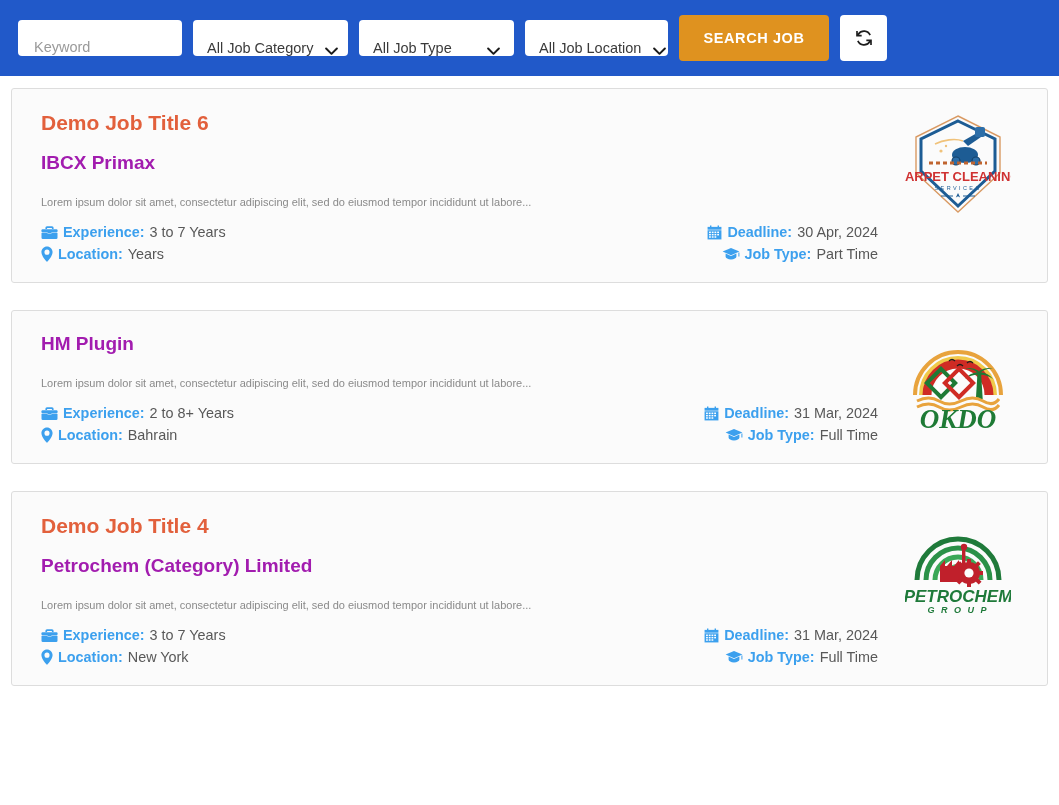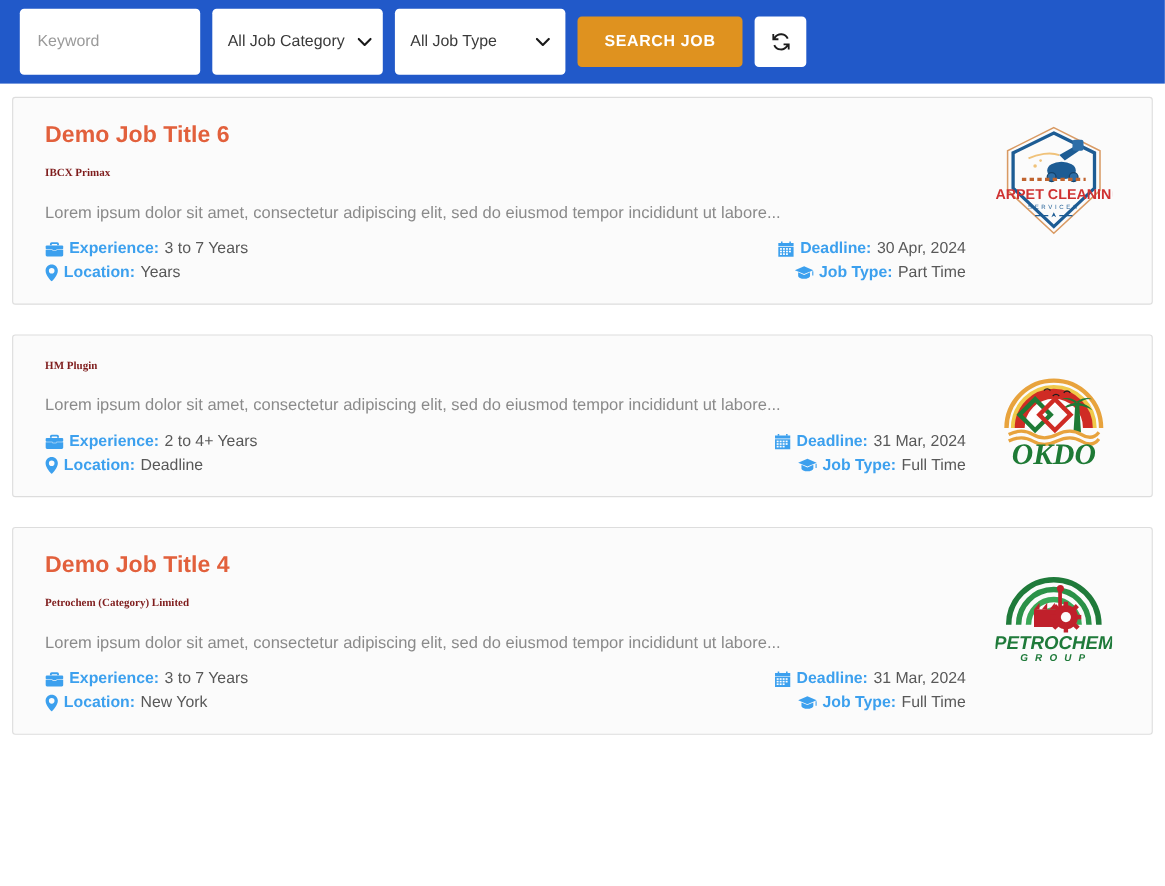--- a/index.html
+++ b/index.html
@@ -21,23 +21,23 @@
     background: #2159c9;
     height: 76px;
     display: flex;
     align-items: center;
     padding: 0 18px;
     gap: 11px;
   }
   .field {
     background: #ffffff;
     border-radius: 4px;
-    height: 60px;
-    display: flex;
-    align-items: center;
+    height: 36px;
+    display: flex;
+    align-items: flex-end;
     border: none;
   }
   .keyword-field {
     width: 164px;
     padding: 0 14px;
   }
   .keyword-input {
     border: none;
     outline: none;
     width: 100%;
@@ -113,28 +113,27 @@
   .job-title {
     color: #e2603c;
     font-size: 21px;
     font-weight: bold;
     margin: 0 0 18px 0;
     line-height: 1.1;
     cursor: pointer;
     display: inline-block;
   }
   .company-name {
-    font-size: 10px;
+    font-size: 19px;
     font-weight: bold;
-    color: #7f1d1d;
+    color: #a21caf;
     margin: 0 0 22px 0;
-    font-family: Liberation Serif, serif;
   }
   .job-desc {
-    font-size: 15px;
+    font-size: 11px;
     color: #8a8a8a;
     margin: 0 0 16px 0;
     white-space: nowrap;
     overflow: hidden;
   }
 
   .meta-row {
     display: flex;
     justify-content: space-between;
     align-items: center;
@@ -185,20 +184,26 @@
     </svg>
   </div>
 
   <div class="field select-field type-field">
     <span class="sel-label">All Job Type</span>
     <svg class="chev" viewBox="0 0 14 9">
       <path d="M1.2 1.2 L7 7 L12.8 1.2" stroke="#1a1a1a" stroke-width="2.1" fill="none" stroke-linecap="round" stroke-linejoin="round"></path>
     </svg>
   </div>
 
+  <div class="field select-field loc-field">
+    <span class="sel-label">All Job Location</span>
+    <svg class="chev" viewBox="0 0 14 9">
+      <path d="M1.2 1.2 L7 7 L12.8 1.2" stroke="#1a1a1a" stroke-width="2.1" fill="none" stroke-linecap="round" stroke-linejoin="round"></path>
+    </svg>
+  </div>
 
   <button class="search-btn">SEARCH JOB</button>
 
   <button class="reset-btn">
     <svg width="20" height="20" viewBox="0 0 24 24">
       <path d="M20.3 8.0 A9 9 0 0 0 4.6 6.6 L4.6 3.6 L2.6 3.6 L2.6 10.2 L9.2 10.2 L9.2 8.2 L6.0 8.2 A7 7 0 0 1 18.4 8.9 Z" fill="#1d1d1d"></path>
       <path d="M3.7 16.0 A9 9 0 0 0 19.4 17.4 L19.4 20.4 L21.4 20.4 L21.4 13.8 L14.8 13.8 L14.8 15.8 L18.0 15.8 A7 7 0 0 1 5.6 15.1 Z" fill="#1d1d1d"></path>
     </svg>
   </button>
 </div>
@@ -294,21 +299,21 @@
 
       <div class="meta-row">
         <div class="meta-item">
           <svg class="meta-ico" width="17" height="15" viewBox="0 0 17 15">
             <path d="M6 1.2h5a1.6 1.6 0 0 1 1.6 1.6v1.1h-1.7V2.9H6.1v1H4.4V2.8A1.6 1.6 0 0 1 6 1.2Z"></path>
             <rect x="0.5" y="4.2" width="16" height="3.4" rx="1"></rect>
             <rect x="6.7" y="6.3" width="3.6" height="2.1" rx="0.5"></rect>
             <path d="M0.5 8.0h6.2v1.0h3.6V8.0h6.2v4.8a1.3 1.3 0 0 1-1.3 1.3H1.8a1.3 1.3 0 0 1-1.3-1.3Z"></path>
           </svg>
           <span class="meta-label">Experience:</span>
-          <span class="meta-value">2 to 4+ Years</span>
+          <span class="meta-value">2 to 8+ Years</span>
         </div>
         <div class="meta-item">
           <svg class="meta-ico" width="15" height="15" viewBox="0 0 16 16">
             <path d="M3.2 0.6h1.5v1.6H3.2zM11.3 0.6h1.5v1.6h-1.5z"></path>
             <path d="M0.6 2.0h14.8v3.0H0.6z"></path>
             <path d="M0.6 5.6h14.8v9.8H0.6z" fill="#3ca0ee"></path>
             <g fill="#ffffff">
               <rect x="2.2" y="7.0" width="1.9" height="1.6"></rect>
               <rect x="5.1" y="7.0" width="1.9" height="1.6"></rect>
               <rect x="8.0" y="7.0" width="1.9" height="1.6"></rect>
@@ -326,21 +331,21 @@
           <span class="meta-value">31 Mar, 2024</span>
         </div>
       </div>
 
       <div class="meta-row">
         <div class="meta-item">
           <svg class="meta-ico" width="12" height="16" viewBox="0 0 12 16">
             <path d="M6 0.5C2.9 0.5 0.4 3.0 0.4 6.1c0 4.0 5.0 9.2 5.2 9.4a0.6 0.6 0 0 0 0.8 0c0.2-0.2 5.2-5.4 5.2-9.4C11.6 3.0 9.1 0.5 6 0.5Zm0 8.2a2.5 2.5 0 1 1 0-5.1 2.5 2.5 0 0 1 0 5.1Z"></path>
           </svg>
           <span class="meta-label">Location:</span>
-          <span class="meta-value">Deadline</span>
+          <span class="meta-value">Bahrain</span>
         </div>
         <div class="meta-item">
           <svg class="meta-ico" width="18" height="14" viewBox="0 0 18 14">
             <path d="M9 1.0 0.6 4.6 9 8.2l8.4-3.6Z"></path>
             <path d="M3.6 6.6v3.2c0 1.4 2.4 2.6 5.4 2.6s5.4-1.2 5.4-2.6V6.6L9 9.0Z"></path>
             <path d="M16.4 5.5v4.0h1.0v-4.0Z"></path>
           </svg>
           <span class="meta-label">Job Type:</span>
           <span class="meta-value">Full Time</span>
         </div>

